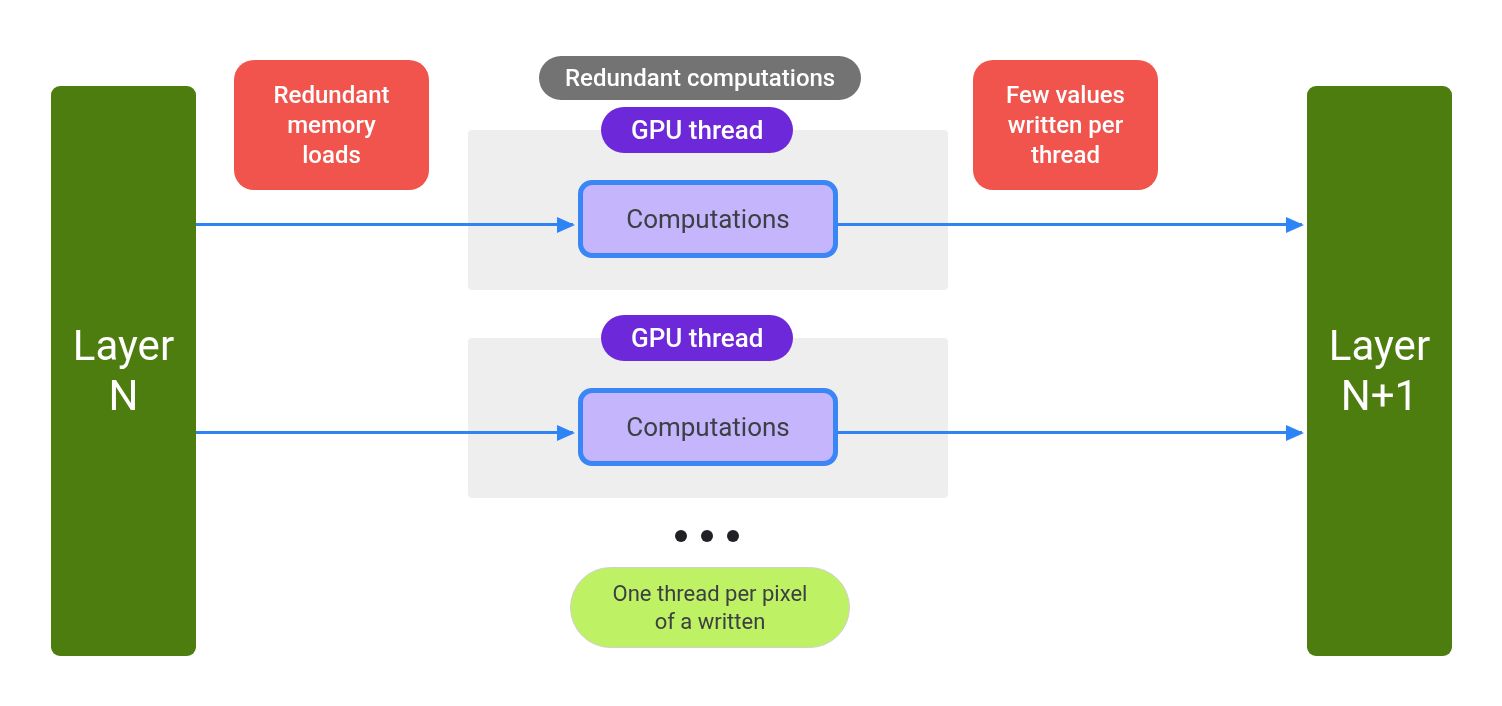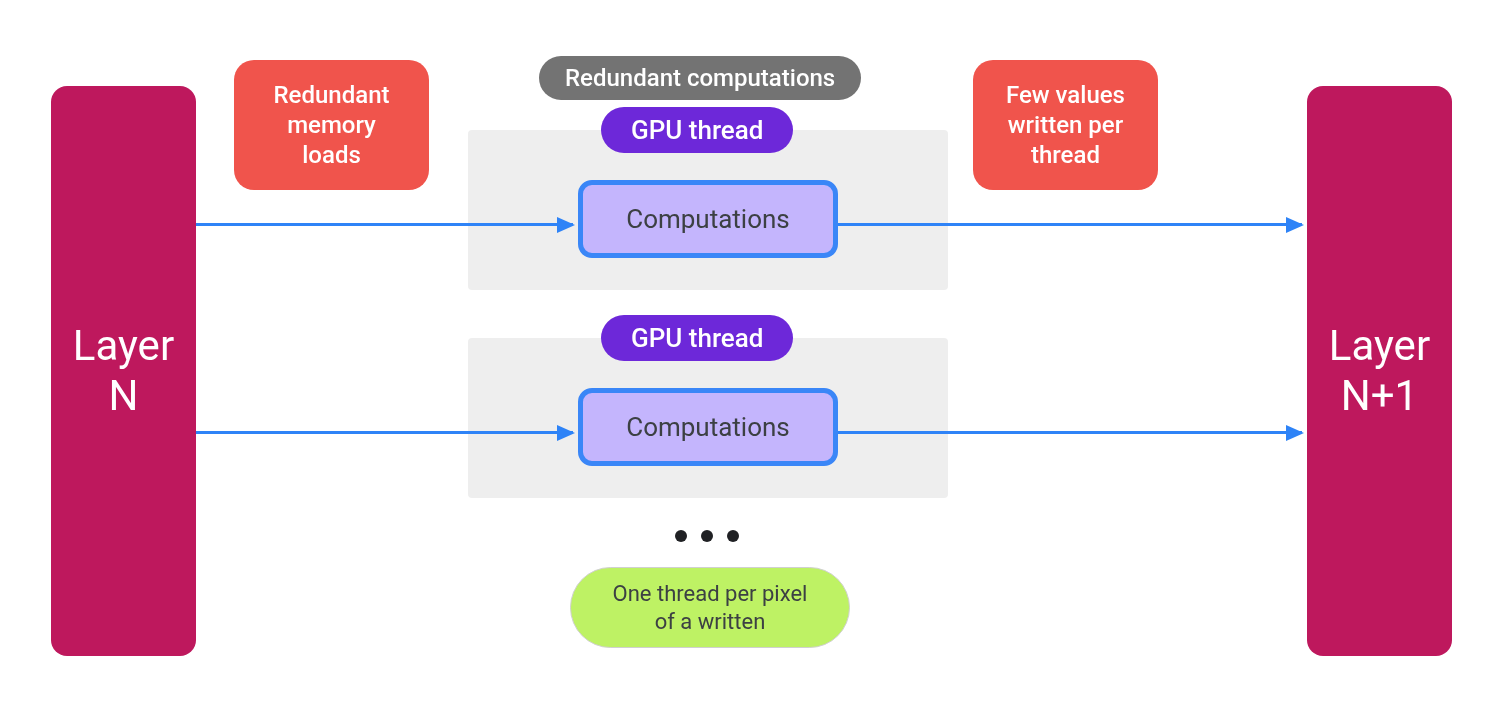--- a/index.html
+++ b/index.html
@@ -6,22 +6,22 @@
   body {
     font-family: 'Google Sans', 'Product Sans', -apple-system, BlinkMacSystemFont, 'Segoe UI', Roboto, sans-serif;
     background: #fff;
     width: 1502px;
     height: 706px;
     position: relative;
     overflow: hidden;
   }
   .layer-box {
     position: absolute;
-    background: #be185d;
-    border-radius: 16px;
+    background: #4d7c0f;
+    border-radius: 9px;
     color: #fff;
     display: flex;
     align-items: center;
     justify-content: center;
     text-align: center;
     font-size: 42px;
     font-weight: 400;
     line-height: 1.2;
   }
   .red-badge {

